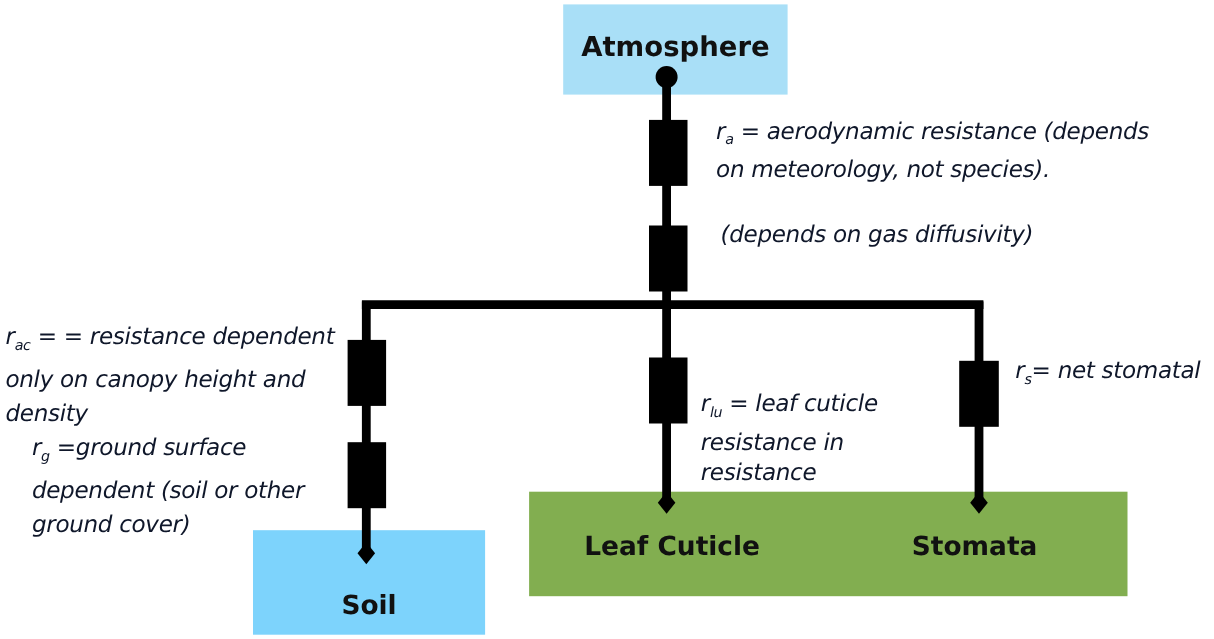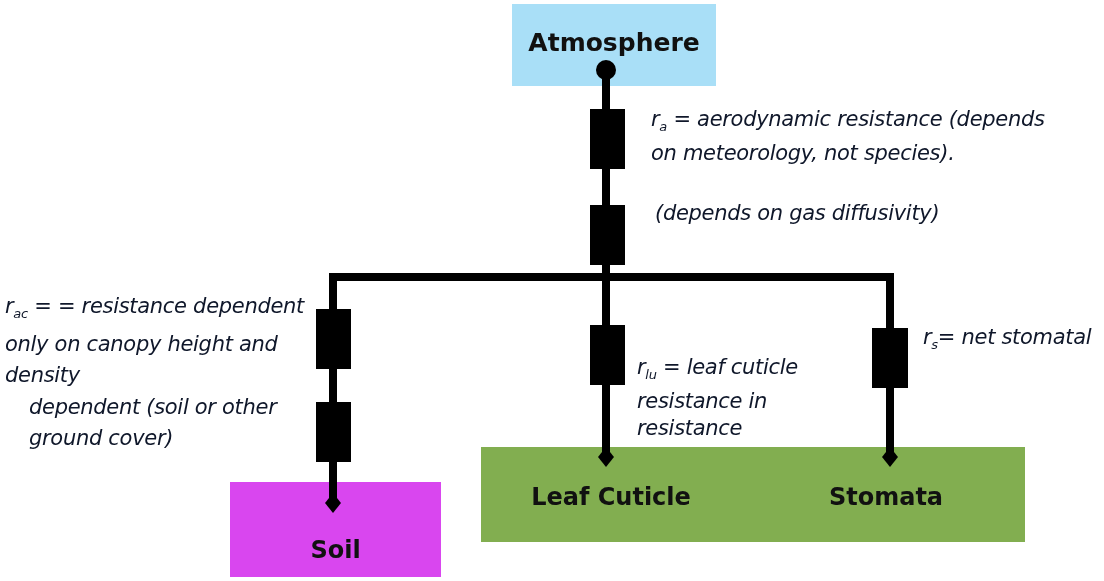--- a/index.html
+++ b/index.html
@@ -26,21 +26,21 @@
     #n-rlu { left: 637px; top: 314px; margin-top: 40px; }
     #n-rs { left: 923px; top: 324px; }
     #n-rs .l2 { padding-left: 33px; }
   </style>
 </head>
 <body>
 
 <div id="atm" class="box" style="background:#a9dff7">
   <span>Atmosphere</span>
 </div>
-<div id="soil" class="box" style="background:#d946ef">
+<div id="soil" class="box" style="background:#7dd3fc">
   <span>Soil</span>
 </div>
 <div id="veg" class="box" style="background:#82ae50">
   <span id="lbl-leaf" class="lbl">Leaf Cuticle</span>
   <span id="lbl-stom" class="lbl">Stomata</span>
 </div>
 
 <svg id="wires" width="1104" height="581">
   <g fill="#000" stroke="#000">
 
@@ -75,20 +75,21 @@
   <div>(depends on gas diffusivity)</div>
 </div>
 
 <div id="n-rac" class="note">
   <div><span>r</span><sub>ac</sub><span> = = resistance dependent</span></div>
   <div>only on canopy height and</div>
   <div>density</div>
 </div>
 
 <div id="n-rg" class="note">
+  <div><span>r</span><sub>g</sub><span> =ground surface</span></div>
   <div>dependent (soil or other</div>
   <div>ground cover)</div>
 </div>
 
 <div id="n-rlu" class="note">
   <div><span>r</span><sub>lu</sub><span> = leaf cuticle</span></div>
   <div>resistance in</div>
   <div>resistance</div>
 </div>
 

